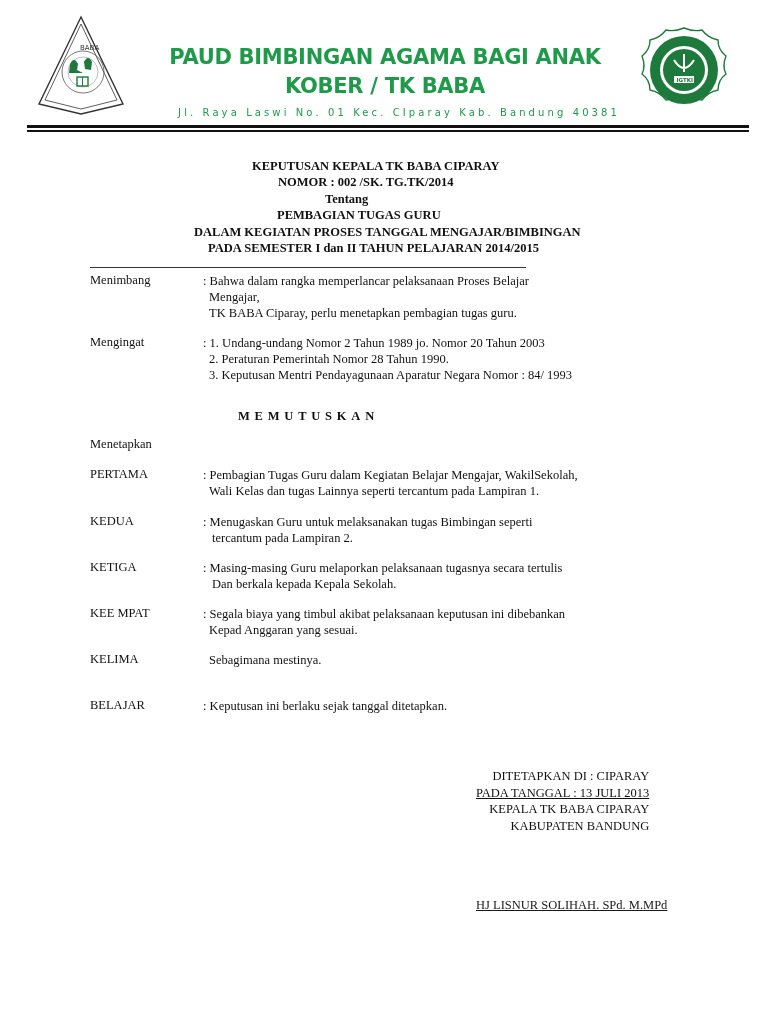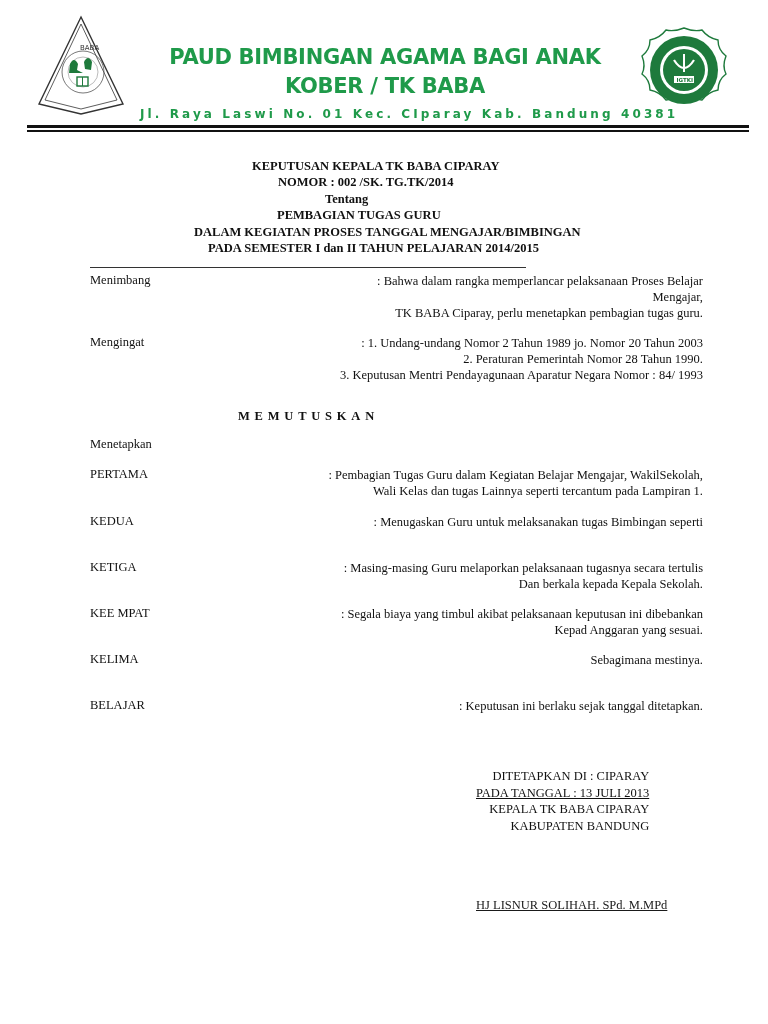--- a/index.html
+++ b/index.html
@@ -6,34 +6,34 @@
     html, body { width: 768px; height: 1024px; background: #ffffff; overflow: hidden; }
     body { position: relative; font-family: "DejaVu Serif", "Liberation Serif", serif; color: #1a1a1a; }
 
     .letterhead { position: absolute; left: 0; top: 0; width: 768px; height: 140px; }
     .logo-left { position: absolute; left: 36px; top: 14px; width: 90px; height: 102px; }
     .logo-right { position: absolute; left: 636px; top: 26px; width: 96px; height: 86px; }
     .lh-text { position: absolute; left: 130px; width: 510px; text-align: center; color: #1f9a4a; font-family: "DejaVu Sans", "Liberation Sans", sans-serif; font-weight: bold; }
     .lh-1 { top: 16px; font-size: 21px; letter-spacing: -0.3px; }
     .lh-2 { top: 45px; font-size: 21px; letter-spacing: -0.3px; }
     .lh-3 { top: 74px; font-size: 21px; letter-spacing: -0.3px; }
-    .lh-addr { position: absolute; left: 140px; width: 480px; top: 107px; text-align: right; color: #1f9a4a; font-family: "DejaVu Sans", "Liberation Sans", sans-serif; font-weight: bold; font-size: 12px; letter-spacing: 3.1px; white-space: nowrap; }
+    .lh-addr { position: absolute; left: 140px; width: 480px; top: 107px; text-align: right; color: #1f9a4a; font-family: "DejaVu Sans", "Liberation Sans", sans-serif; font-weight: normal; font-size: 10px; letter-spacing: 3.1px; white-space: nowrap; }
     .rule-thick { position: absolute; left: 27px; width: 722px; top: 125px; height: 3px; background: #111; }
     .rule-thin { position: absolute; left: 27px; width: 722px; top: 130px; height: 2px; background: #111; }
 
     .title-block { position: absolute; left: 0; top: 158px; width: 768px; font-family: "Liberation Serif", "DejaVu Serif", serif; font-weight: bold; font-size: 12.5px; line-height: 16.5px; color: #111; }
     .title-line { position: absolute; white-space: nowrap; }
 
     .sep-line { position: absolute; left: 90px; top: 267px; width: 436px; height: 1px; border-top: 1px solid #333; }
 
     .body { position: absolute; left: 0; top: 0; width: 768px; font-family: "Liberation Serif", "DejaVu Serif", serif; font-size: 12.5px; color: #111; }
     .row { position: absolute; left: 90px; width: 620px; }
     .label { position: absolute; left: 0; top: 0; white-space: nowrap; }
     .content { position: absolute; left: 113px; top: 0; width: 500px; line-height: 16px; }
-    .content .ln { display: block; white-space: nowrap; text-align: right; }
+    .content .ln { display: block; white-space: nowrap; }
     .content .ind { padding-left: 6px; }
     .content .ind2 { padding-left: 9px; }
 
     .heading-memutuskan { position: absolute; left: 0; width: 617px; top: 409px; text-align: center; font-weight: bold; font-size: 12.5px; letter-spacing: 4.8px; font-family: "Liberation Serif", "DejaVu Serif", serif; }
     .menetapkan { position: absolute; left: 90px; top: 437px; font-size: 12.5px; }
 
     .sign { position: absolute; left: 476px; top: 768px; font-family: "Liberation Serif", "DejaVu Serif", serif; font-size: 12.5px; line-height: 16.5px; color: #111; text-align: right; }
     .sign .ln { display: block; white-space: nowrap; }
     .u { text-decoration: underline; }
     .signer { position: absolute; left: 476px; top: 898px; font-size: 12.5px; font-family: "Liberation Serif", "DejaVu Serif", serif; text-decoration: underline; white-space: nowrap; }
@@ -112,20 +112,21 @@
     <div class="content">
       <span class="ln">: Pembagian Tugas Guru dalam Kegiatan Belajar Mengajar, WakilSekolah,</span>
       <span class="ln ind">Wali Kelas dan tugas Lainnya seperti tercantum pada Lampiran 1.</span>
     </div>
   </div>
 
   <div class="row" style="top:514px;">
     <span class="label">KEDUA</span>
     <div class="content">
       <span class="ln">: Menugaskan Guru untuk melaksanakan  tugas Bimbingan seperti</span>
+      <span class="ln ind2">tercantum  pada Lampiran 2.</span>
     </div>
   </div>
 
   <div class="row" style="top:560px;">
     <span class="label">KETIGA</span>
     <div class="content">
       <span class="ln">: Masing-masing Guru melaporkan pelaksanaan tugasnya secara tertulis</span>
       <span class="ln ind2">Dan berkala    kepada Kepala Sekolah.</span>
     </div>
   </div>

